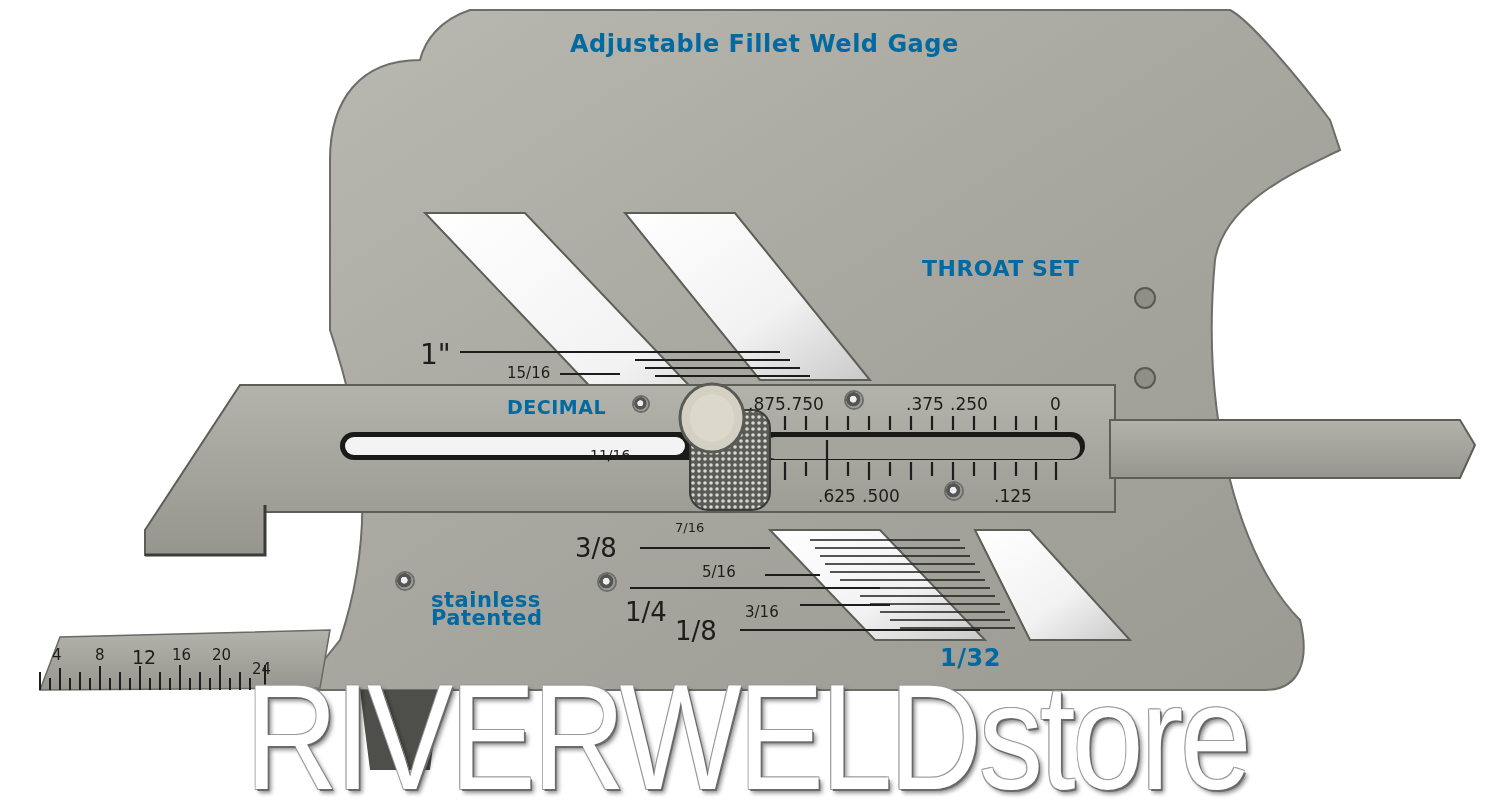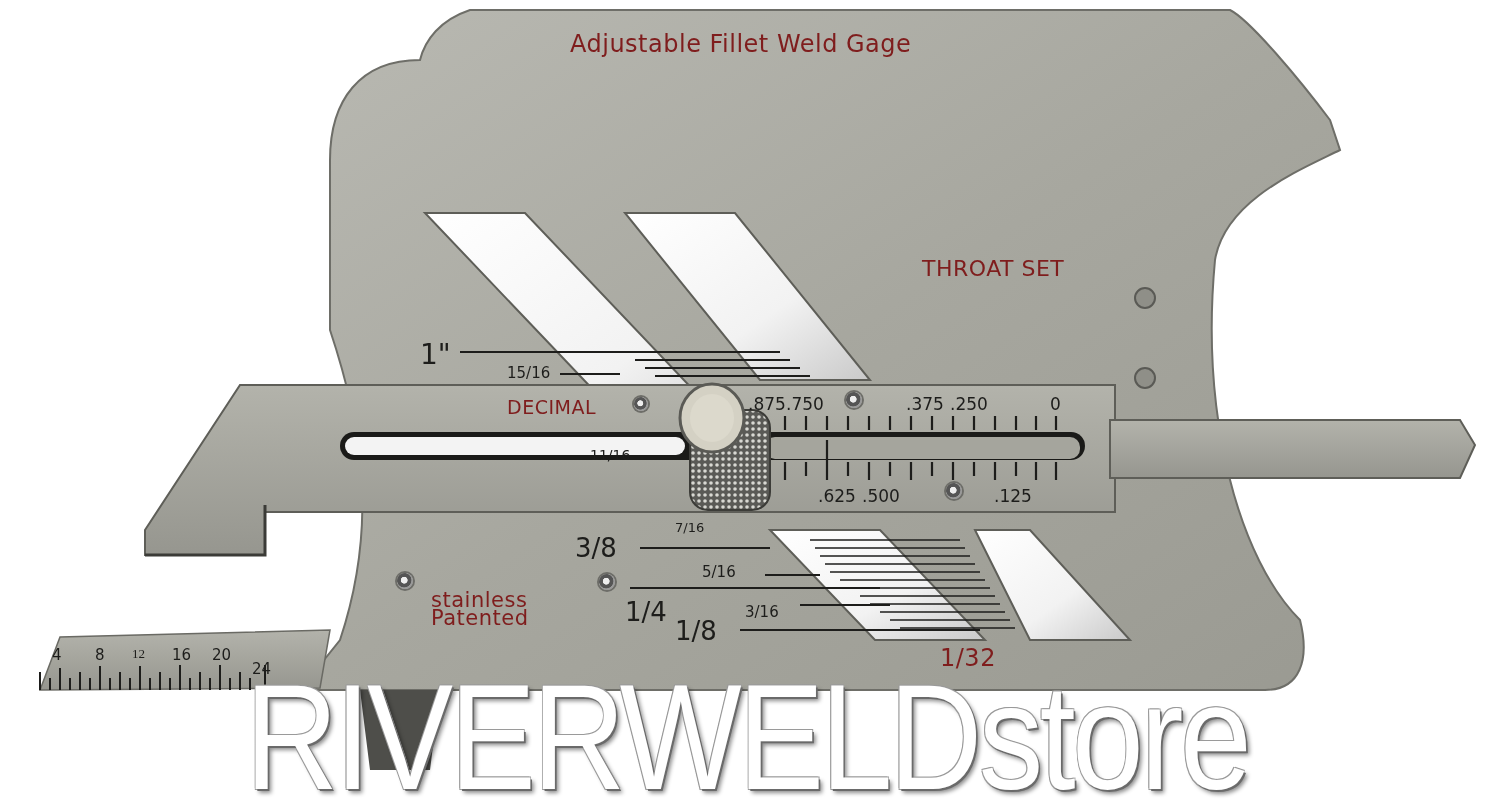--- a/index.html
+++ b/index.html
@@ -1,18 +1,18 @@
 <!DOCTYPE html>
 <html><head>
 <meta charset="utf-8">
 <style>
   html,body{margin:0;padding:0;background:#ffffff;}
   body{width:1500px;height:802px;position:relative;overflow:hidden;font-family:"Liberation Sans",sans-serif;}
   .scene{position:absolute;left:0;top:0;width:1500px;height:802px;}
-  .engr{position:absolute;color:#7f1d1d;font-family:"DejaVu Sans",sans-serif;letter-spacing:0.5px;white-space:nowrap;}
+  .engr{position:absolute;color:#0369a1;font-family:"DejaVu Sans",sans-serif;letter-spacing:0.5px;white-space:nowrap;font-weight:bold;}
   .watermark{position:absolute;left:245px;top:672px;width:1150px;height:130px;font-family:"Liberation Sans",sans-serif;font-size:150px;line-height:130px;color:#ffffff;letter-spacing:-4px;
     text-shadow:2px 2px 0 #6a6a6a,-1px -1px 0 #9a9a9a,1px -1px 0 #9a9a9a,-1px 1px 0 #9a9a9a,4px 4px 5px rgba(0,0,0,0.45);transform:scaleX(0.86);transform-origin:left top;}
   .frac{position:absolute;font-family:"DejaVu Sans",sans-serif;color:#1d1d1b;white-space:nowrap;}
   .hole{position:absolute;border-radius:50%;background:radial-gradient(circle at 45% 45%,#eee 0 25%,#555 30% 55%,#999 60% 100%);box-shadow:0 0 0 2px #6d6d68;}
 </style>
 </head>
 <body>
 
 <div class="scene">
   <svg width="1500" height="802" viewBox="0 0 1500 802" style="position:absolute;left:0;top:0">
@@ -173,21 +173,21 @@
   <div class="frac" style="left:786px;top:394px;font-size:17px;">.750</div>
   <div class="frac" style="left:906px;top:394px;font-size:17px;text-align:right;">.375</div>
   <div class="frac" style="left:950px;top:394px;font-size:17px;">.250</div>
   <div class="frac" style="left:1050px;top:394px;font-size:17px;">0</div>
   <div class="frac" style="left:818px;top:486px;font-size:17px;">.625</div>
   <div class="frac" style="left:862px;top:486px;font-size:17px;">.500</div>
   <div class="frac" style="left:994px;top:486px;font-size:17px;">.125</div>
 
   <div class="frac" style="left:52px;top:646px;font-size:15px;">4</div>
   <div class="frac" style="left:95px;top:646px;font-size:15px;">8</div>
-  <div class="frac" style="left:132px;top:646px;font-size:13px;font-family:Liberation Serif, serif;">12</div>
+  <div class="frac" style="left:132px;top:646px;font-size:19px;">12</div>
   <div class="frac" style="left:172px;top:646px;font-size:15px;">16</div>
   <div class="frac" style="left:212px;top:646px;font-size:15px;text-align:right;">20</div>
   <div class="frac" style="left:252px;top:644px;font-size:15px;margin-top:16px;">24</div>
 
   <div class="hole" style="left:634px;top:397px;width:14px;height:14px;"></div>
   <div class="hole" style="left:846px;top:392px;width:16px;height:16px;"></div>
   <div class="hole" style="left:946px;top:483px;width:16px;height:16px;"></div>
   <div class="hole" style="left:397px;top:573px;width:16px;height:16px;"></div>
   <div class="hole" style="left:599px;top:574px;width:16px;height:16px;"></div>
 

